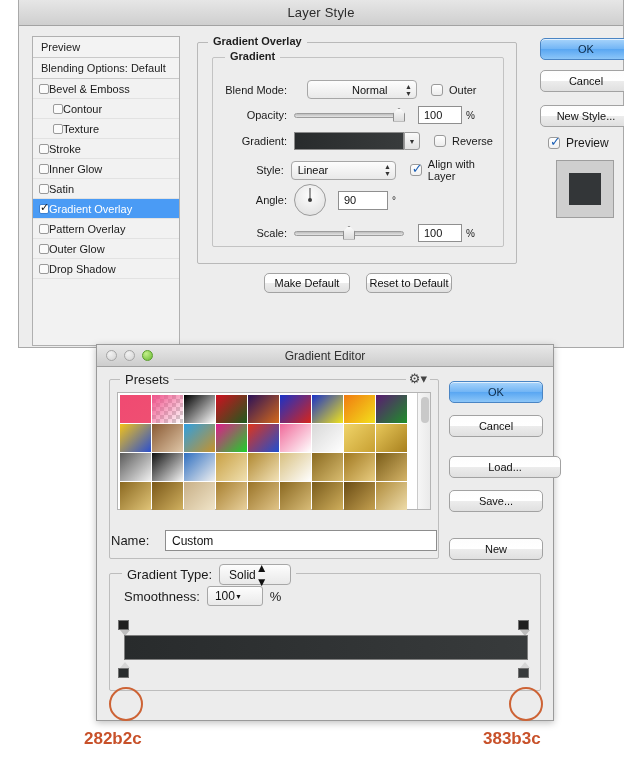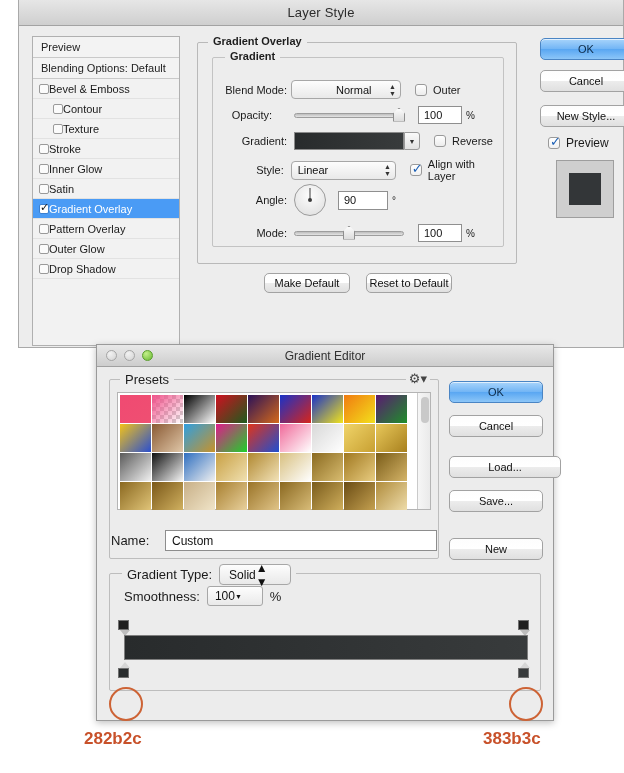--- a/index.html
+++ b/index.html
@@ -344,32 +344,32 @@
       </div>
 
       <div class="go-group">
         <span class="group-legend">Gradient Overlay</span>
 
         <div class="grad-group">
           <span class="group-legend">Gradient</span>
 
           <div class="frow" style="left:4px; top:22px; width:284px;">
             <span class="flabel" style="width:70px;">Blend Mode:</span>
-            <div class="select" style="width:110px; margin-left:4px;padding-left:44px;">
+            <div class="select" style="width:110px; margin-left:20px;padding-left:44px;">
               <span>Normal</span>
               <span class="arrows">▲<br>▼</span>
             </div>
             <div class="chk-row" style="margin-left:14px;">
               <span class="chk"></span>
               <span>Outer</span>
             </div>
           </div>
 
           <div class="frow" style="left:4px; top:48px; width:284px;">
-            <span class="flabel" style="width:70px;text-align:center;">Opacity:</span>
+            <span class="flabel" style="width:70px;">Opacity:</span>
             <div class="slider-track" style="width:110px; margin-left:7px;">
               <div class="slider-thumb" style="right:-2px;"></div>
             </div>
             <div class="numfield sel" style="width:44px; margin-left:14px;">
               <span>100</span>
             </div>
             <span class="pct">%</span>
           </div>
 
           <div class="frow" style="left:4px; top:74px; width:284px;">
@@ -401,21 +401,21 @@
               <div class="needle"></div>
               <div class="hub"></div>
             </div>
             <div class="numfield" style="width:50px; margin-left:12px; height:19px;">
               <span>90</span>
             </div>
             <span class="pct">°</span>
           </div>
 
           <div class="frow" style="left:4px; top:166px; width:284px;">
-            <span class="flabel" style="width:70px;">Mode:</span>
+            <span class="flabel" style="width:70px;">Scale:</span>
             <div class="slider-track" style="width:110px; margin-left:7px;">
               <div class="slider-thumb" style="left:48px;"></div>
             </div>
             <div class="numfield" style="width:44px; margin-left:14px;">
               <span>100</span>
             </div>
             <span class="pct">%</span>
           </div>
         </div>
       </div>

